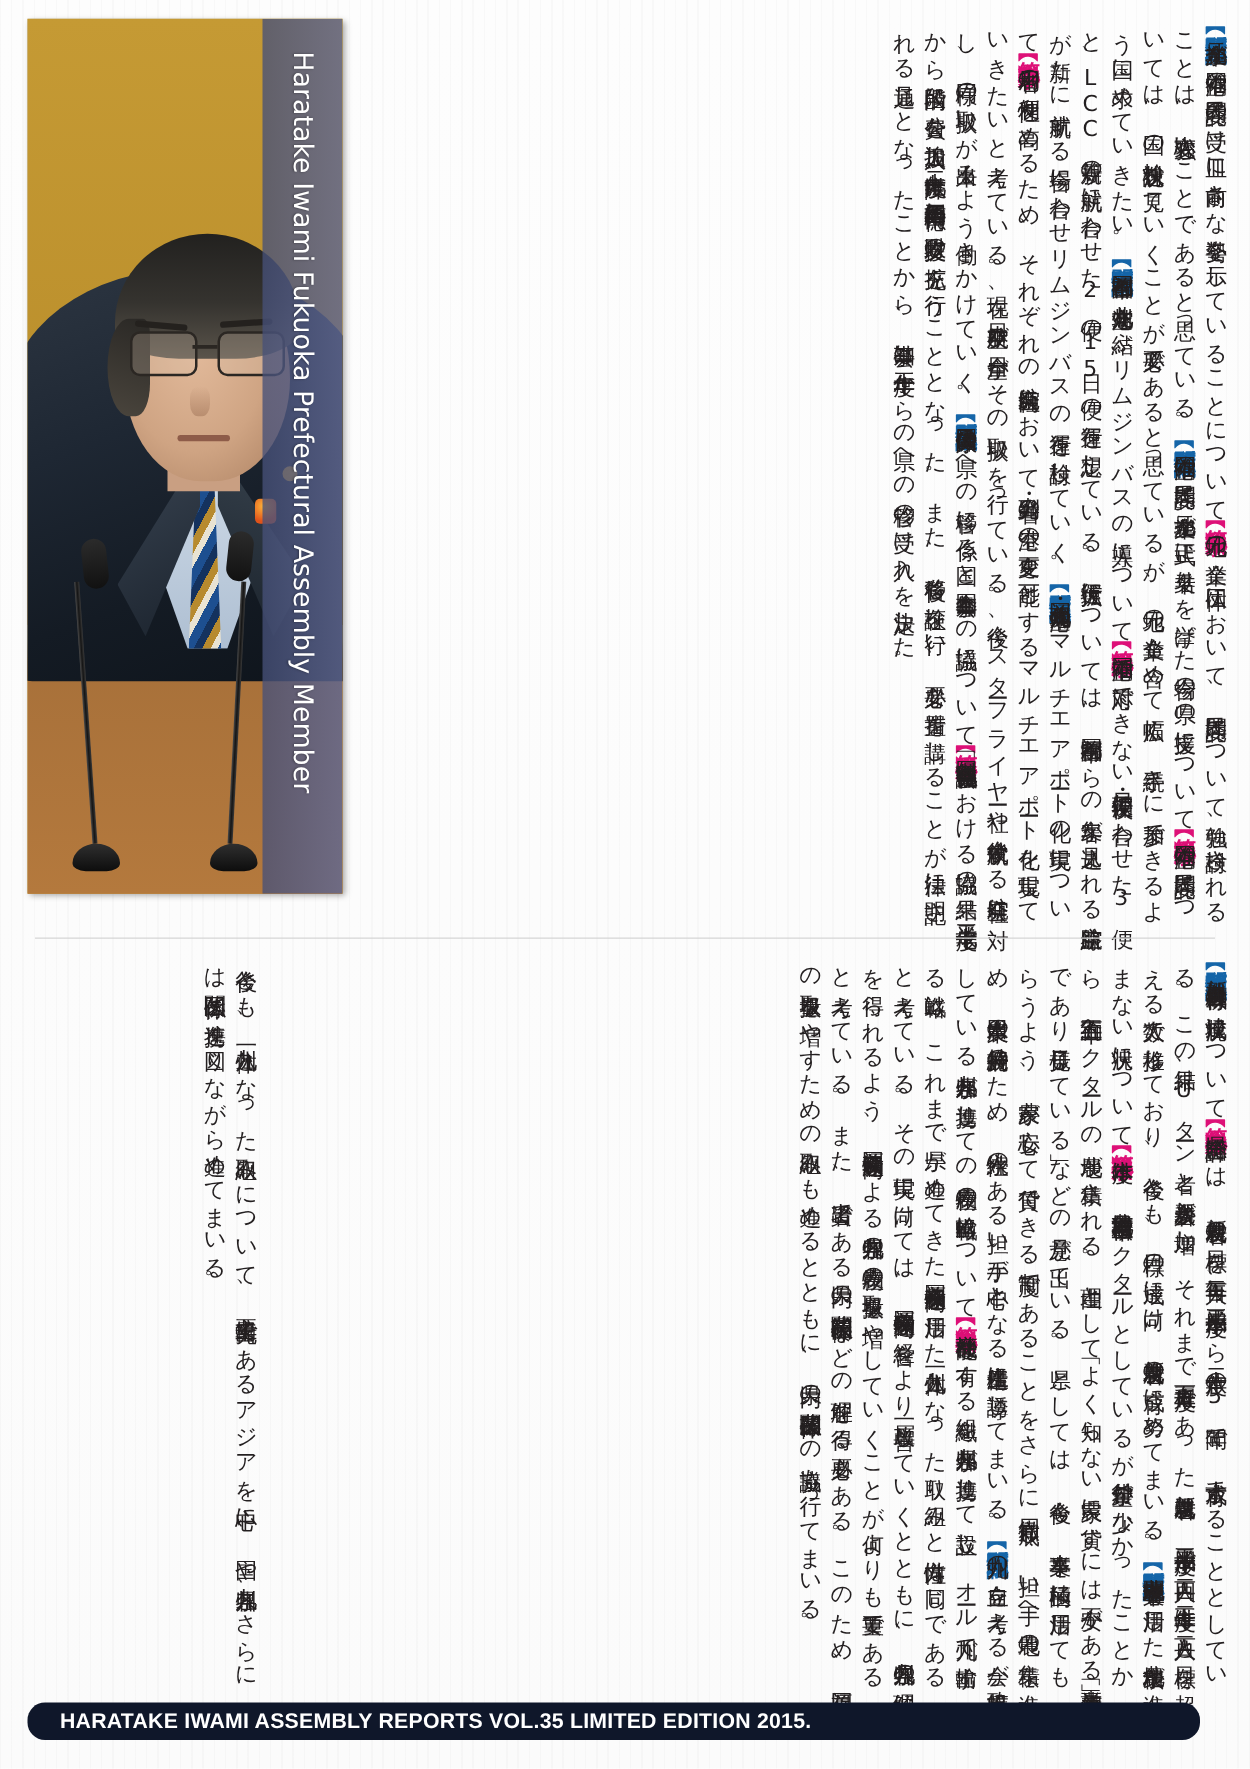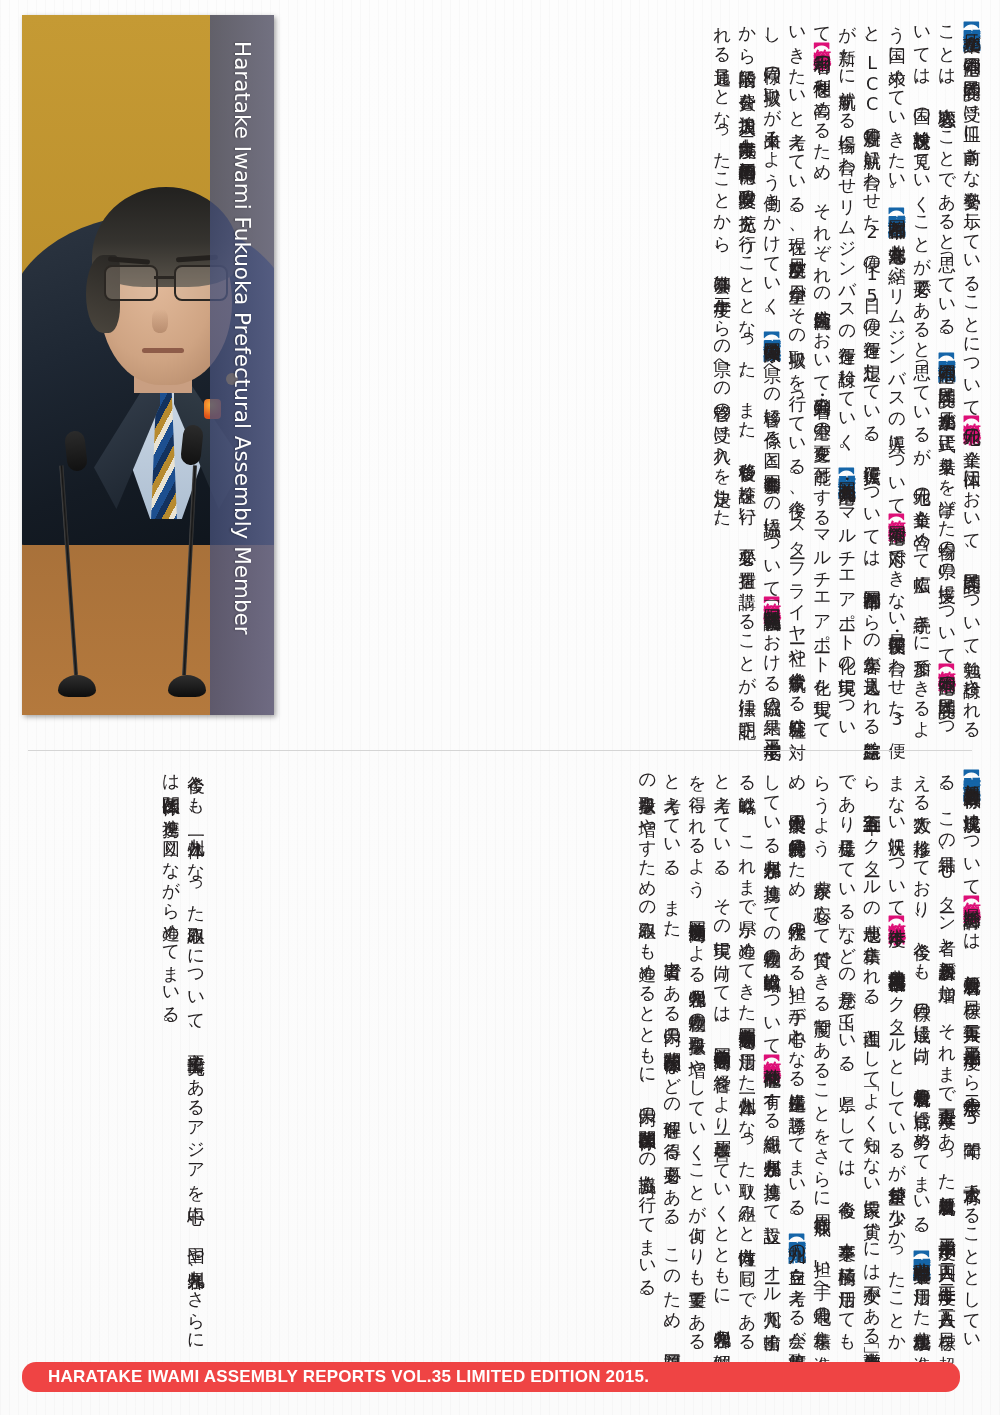--- a/index.html
+++ b/index.html
@@ -202,21 +202,21 @@
   .cols-bottom-left{
     position:absolute;left:118px;top:10px;
     width:90px;height:580px;
   }
   .q{color:#1565a8;font-weight:bold;}
   .a{color:#dd1077;font-weight:bold;}
 
   
   .footer{
     position:absolute;left:22px;top:1362px;width:938px;height:30px;
-    background:#ef4444;
+    background:#0f172a;
     display:flex;align-items:center;border-radius:14px;
   }
   .footer span{
     color:#ffffff;
     font-family:"Liberation Sans",sans-serif;
     font-size:17px;font-weight:bold;
     letter-spacing:0.2px;
     margin-left:26px;
     white-space:nowrap;
   }

